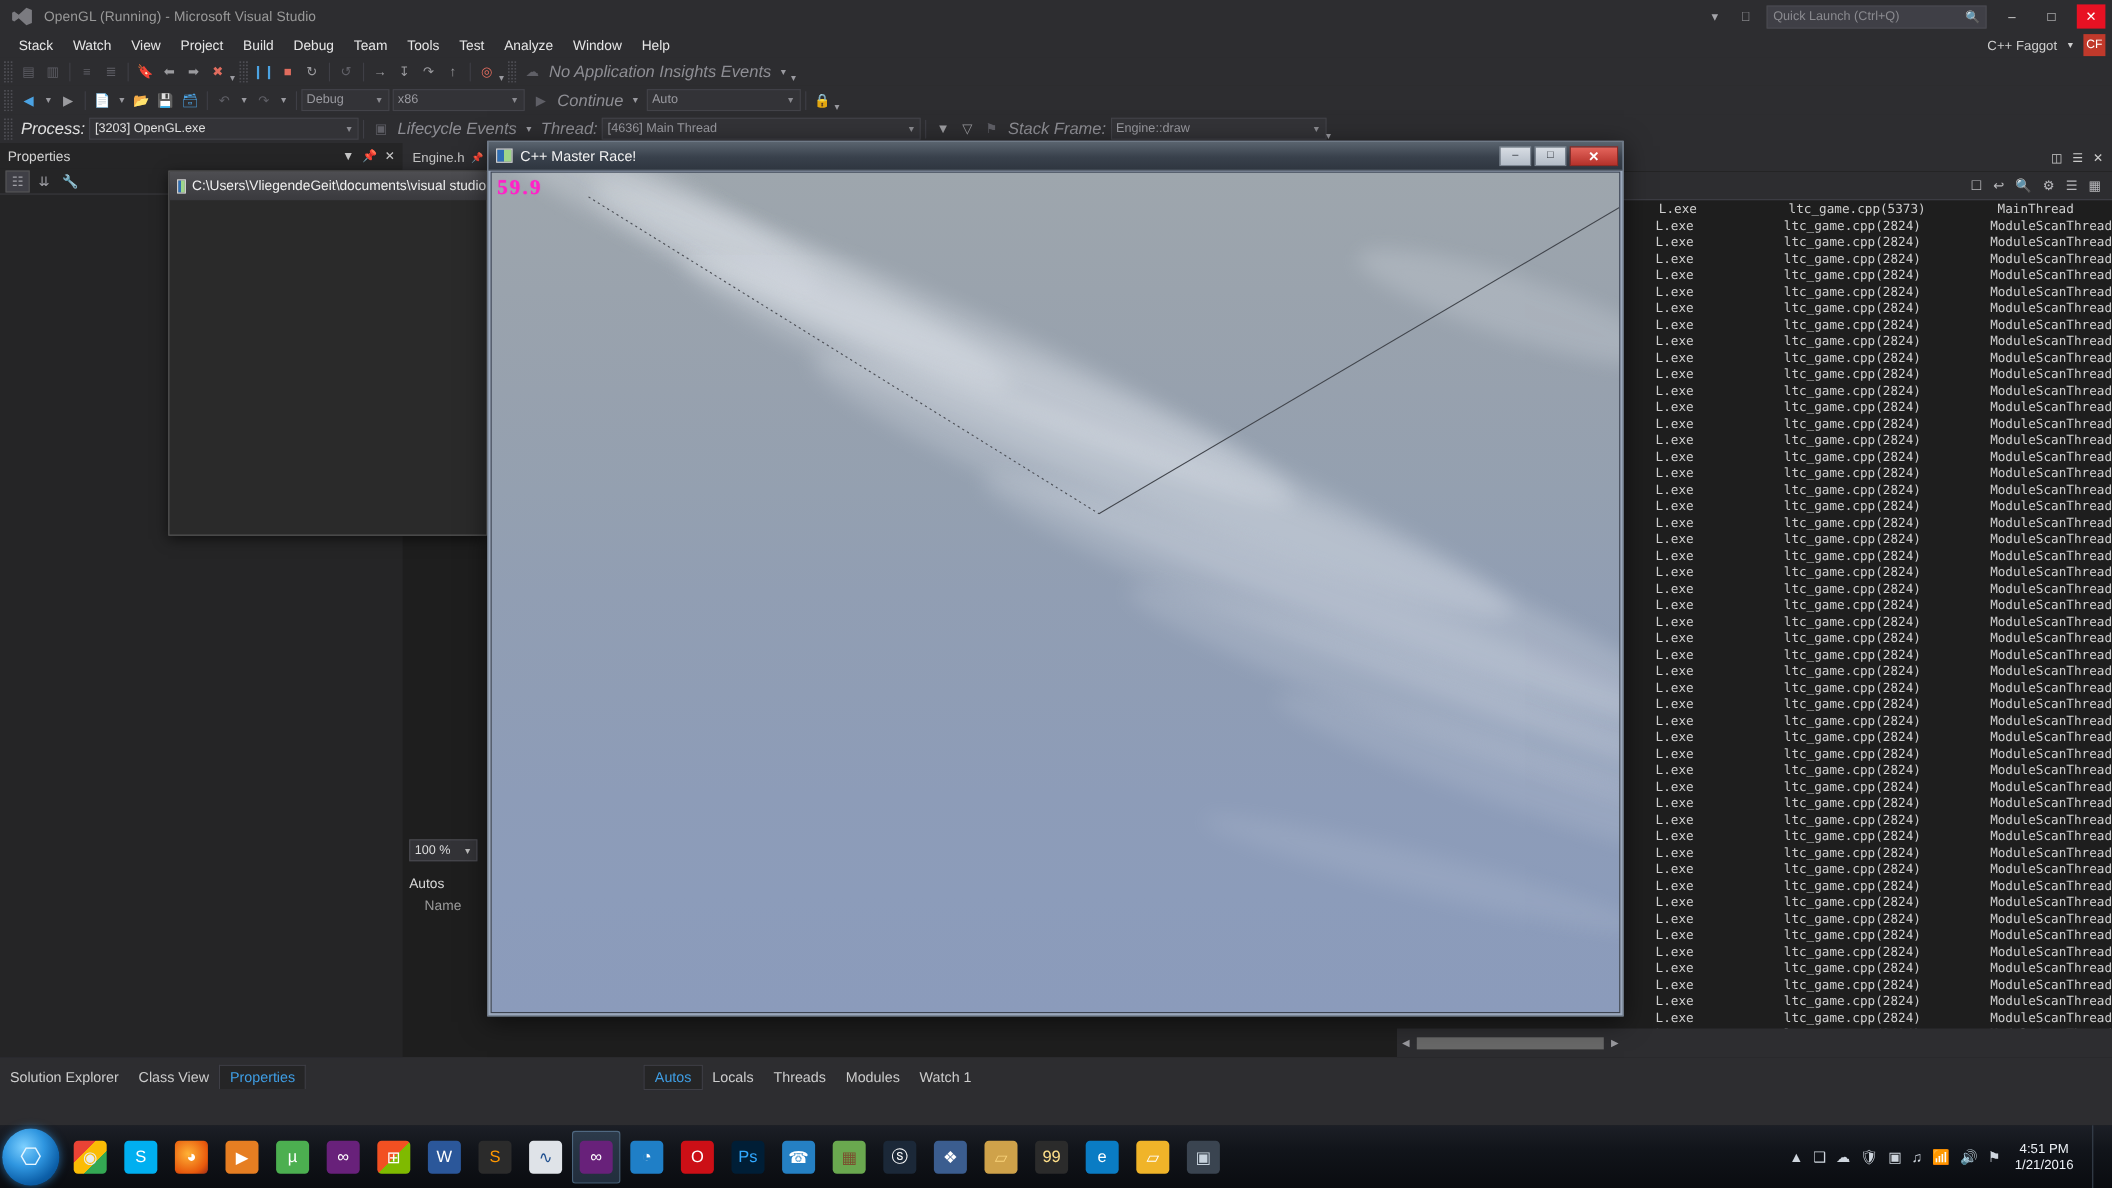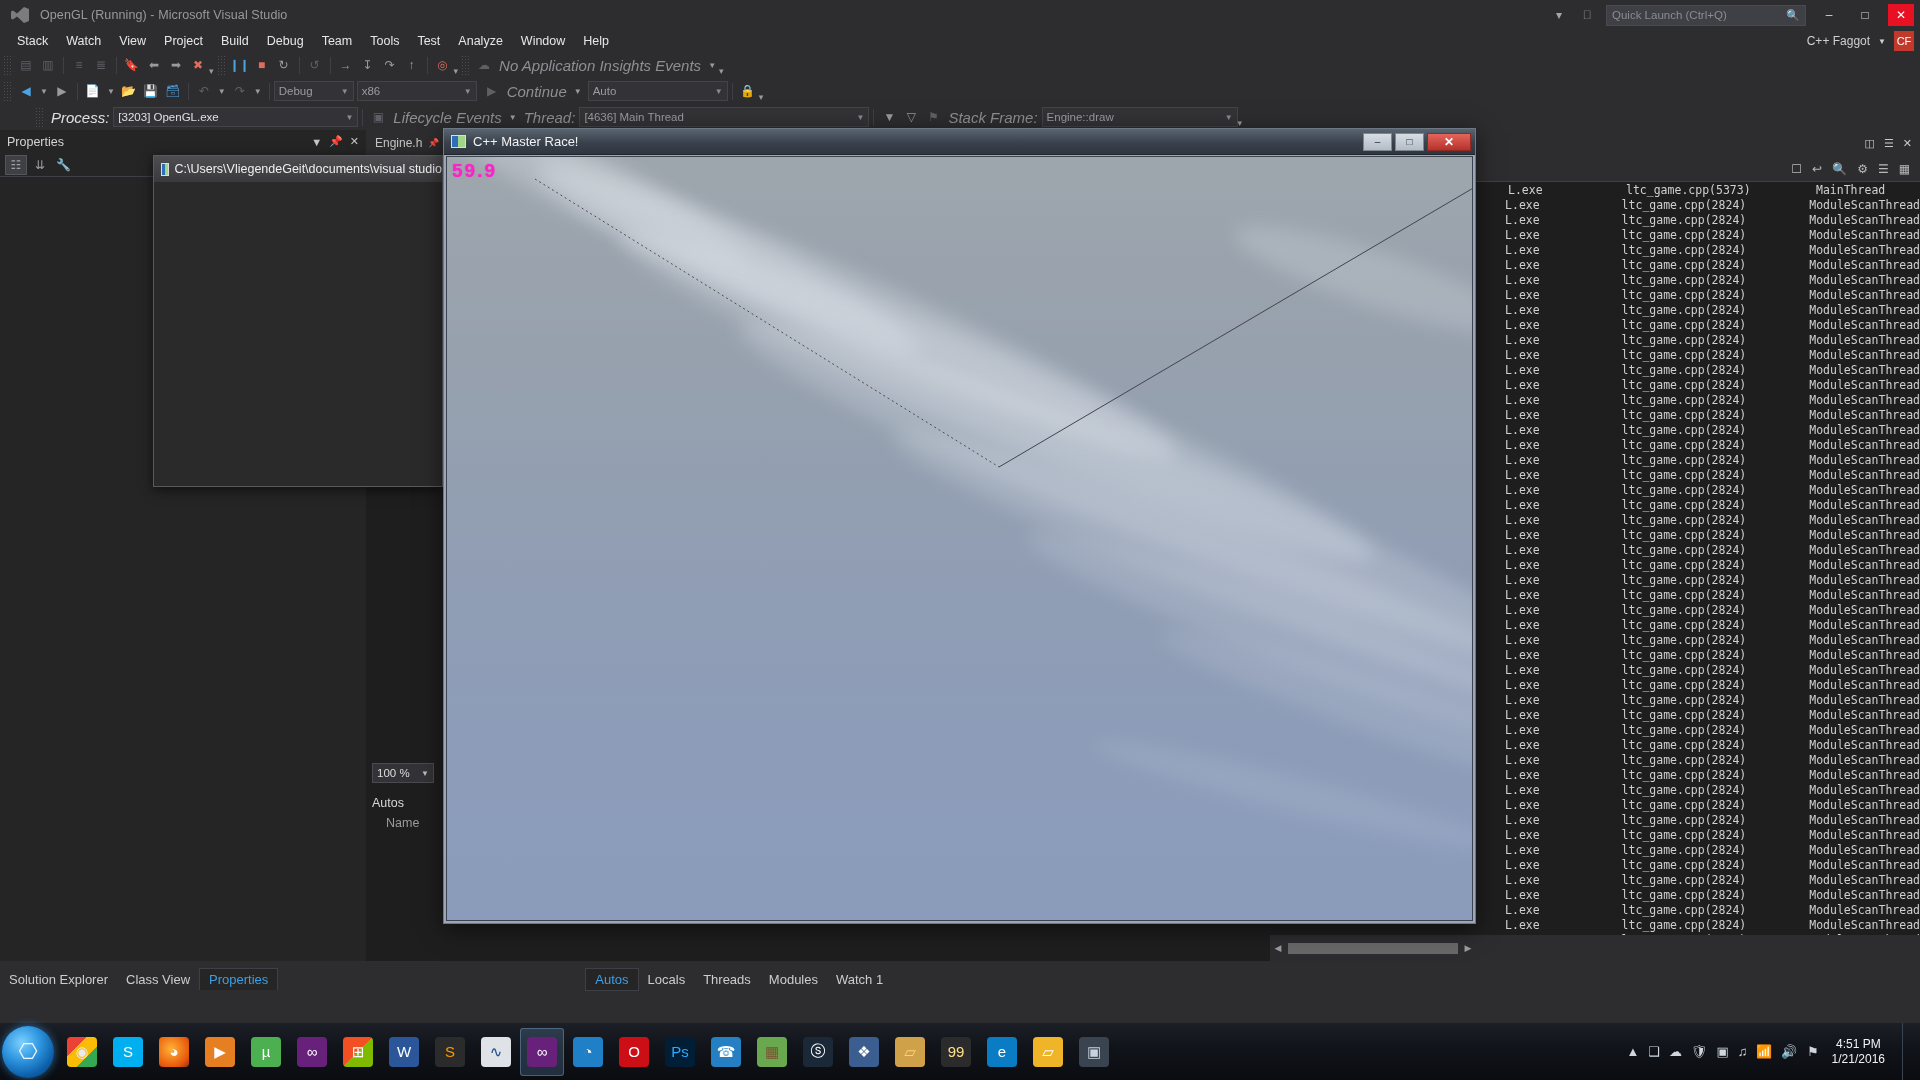--- a/index.html
+++ b/index.html
@@ -66,21 +66,21 @@
     font-size: 11px; display: flex; align-items: center; justify-content: center;
   }
 
   
   .vs-toolbar {
     position: absolute; left: 0; right: 0; height: 26px;
     background: #2d2d30; display: flex; align-items: center;
   }
   .vs-toolbar.row1 { top: 52px; }
   .vs-toolbar.row2 { top: 78px; }
-  .vs-toolbar.row3 { top: 104px; padding-left: 32px; }
+  .vs-toolbar.row3 { top: 104px; }
 
   .grip { width: 9px; height: 20px; margin: 0 3px;
     background-image: radial-gradient(#55555c 40%, transparent 41%);
     background-size: 3px 3px; opacity: .8; }
   .tbtn {
     width: 22px; height: 22px; display: flex; align-items: center; justify-content: center;
     color: #9b9b9f; font-size: 12px;
   }
   .tbtn.dim { color: #5f5f66; }
   .tbtn.blue { color: #4ba3e3; }
@@ -260,21 +260,21 @@
         #94a0b0 38%, #919eb3 50%, #8f9db5 62%,
         #8d9cb8 74%, #8c9cba 86%, #8b9bbb 100%);
   }
   
   .cloud {
     position: absolute; background: rgba(238,242,248,.55);
     filter: blur(9px); border-radius: 50%;
   }
   .fps {
     position: absolute; left: 5px; top: 3px;
-    font-family: Liberation Sans, sans-serif;
+    font-family: Liberation Serif, serif;
     font-size: 19px; font-weight: bold; color: #ff22c8;
     letter-spacing: 2px; text-shadow: 0 0 1px #ff22c8;
   }
 
   
   .taskbar {
     position: absolute; left: 0; right: 0; bottom: 0; height: 57px;
     background: linear-gradient(180deg, #1c1f26 0%, #11141a 40%, #0a0c10 100%);
     display: flex; align-items: center;
   }

